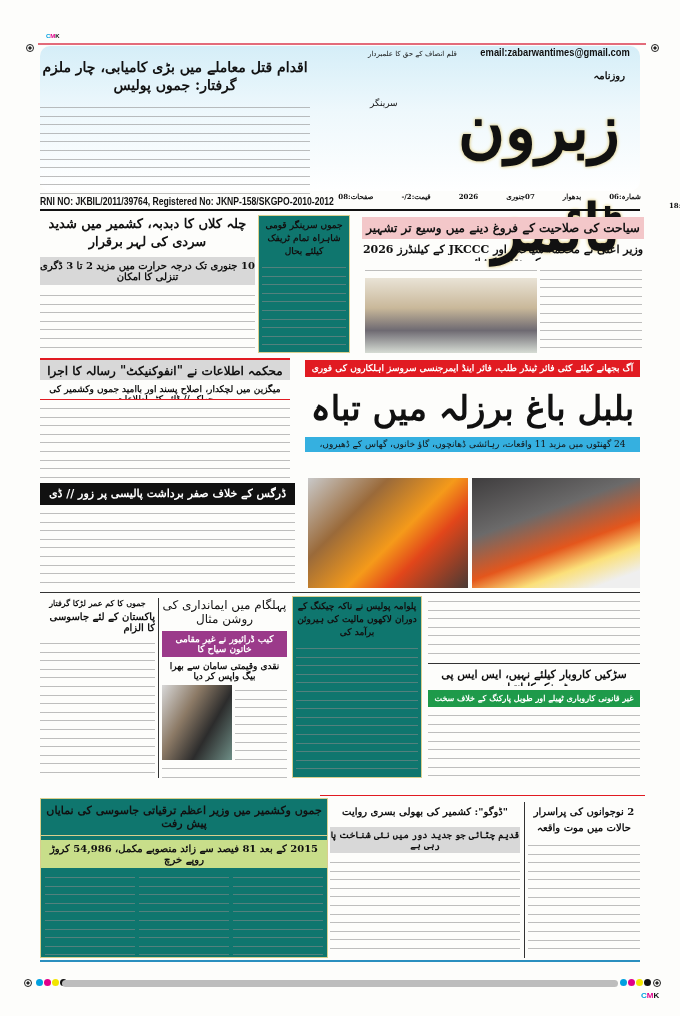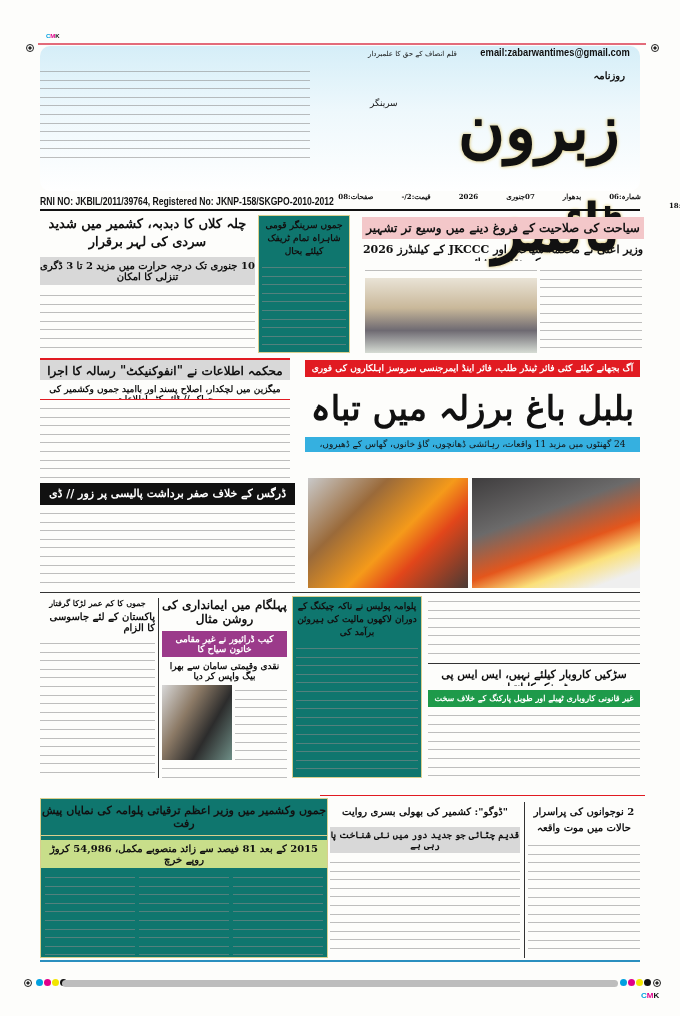--- a/index.html
+++ b/index.html
@@ -52,20 +52,21 @@
 <div class="abs top-rule"></div>
 
 <div class="abs masthead"></div>
 <div class="abs email">email:zabarwantimes@gmail.com</div>
 <div class="abs tagline urdu rtl">قلم انصاف کے حق کا علمبردار</div>
 <div class="abs roznama urdu rtl">روزنامہ</div>
 <div class="abs logo rtl">زبرون ٹائمز</div>
 <div class="abs logo-small urdu">سرینگر</div>
 
 <div class="abs head-story">
+  <div class="h1 urdu rtl" style="font-size:14px;text-align:center;">اقدام قتل معاملے میں بڑی کامیابی، چار ملزم گرفتار: جموں پولیس</div>
   <div class="lines" style="height:100px;margin-top:8px;"></div>
 </div>
 
 <div class="abs info-bar">
   <span class="rni">RNI NO: JKBIL/2011/39764, Registered No: JKNP-158/SKGPO-2010-2012</span>
   <div class="meta urdu">
     <span>جلد نمبر:18</span>
     <span>شمارہ:06</span>
     <span>بدھوار</span>
     <span>07جنوری</span>
@@ -108,21 +109,21 @@
 <div class="box divider-h" style="left:40px;top:592px;width:600px;"></div>
 
 <div class="box" style="left:40px;top:598px;width:115px;height:180px;">
   <div class="urdu rtl" style="font-size:8px;font-weight:bold;text-align:center;">جموں کا کم عمر لڑکا گرفتار</div>
   <div class="urdu rtl" style="font-size:10px;font-weight:bold;text-align:right;margin-top:3px;">پاکستان کے لئے جاسوسی کا الزام</div>
   <div class="lines" style="height:145px;margin-top:5px;"></div>
 </div>
 <div class="box divider-v" style="left:158px;top:598px;height:180px;"></div>
 
 <div class="box" style="left:162px;top:598px;width:125px;height:180px;">
-  <div class="urdu rtl" style="font-size:12px;font-weight:bold;text-align:center;">پہلگام میں ایمانداری کی روشن مثال</div>
+  <div class="urdu rtl" style="font-size:12px;font-weight:normal;text-align:center;">پہلگام میں ایمانداری کی روشن مثال</div>
   <div class="purple-bar urdu rtl" style="font-size:9px;font-weight:bold;text-align:center;margin-top:5px;padding:3px 12px;">کیب ڈرائیور نے غیر مقامی خاتون سیاح کا</div>
   <div class="urdu rtl" style="font-size:9px;font-weight:bold;text-align:center;margin-top:4px;">نقدی وقیمتی سامان سے بھرا بیگ واپس کر دیا</div>
   <div style="display:flex;margin-top:4px;gap:3px;">
     <div class="photo" style="width:70px;height:75px;background:linear-gradient(120deg,#d8d8d8 0%,#8c7a66 35%,#2c2c2c 65%,#6e8e86 100%);"></div>
     <div class="lines" style="width:52px;height:75px;"></div>
   </div>
   <div class="lines" style="height:30px;margin-top:3px;"></div>
 </div>
 
 <div class="box yellow" style="left:292px;top:596px;width:130px;height:182px;padding:3px;">
@@ -133,21 +134,21 @@
 <div class="box lines" style="left:428px;top:596px;width:212px;height:60px;"></div>
 <div class="box divider-h" style="left:428px;top:663px;width:212px;"></div>
 
 <div class="box urdu rtl" style="left:428px;top:668px;width:212px;height:18px;font-size:11px;font-weight:bold;text-align:center;">سڑکیں کاروبار کیلئے نہیں، ایس ایس پی ٹریفک کا انتباہ</div>
 <div class="box green-bar urdu rtl" style="left:428px;top:690px;width:212px;height:17px;font-size:8px;font-weight:bold;text-align:center;line-height:17px;">غیر قانونی کاروباری ٹھیلے اور طویل پارکنگ کے خلاف سخت کارروائی کا اعلان</div>
 <div class="box lines" style="left:428px;top:710px;width:212px;height:68px;"></div>
 
 <div class="box red-rule" style="left:320px;top:795px;width:325px;height:1px;"></div>
 
 <div class="box yellow" style="left:40px;top:798px;width:288px;height:160px;">
-  <div class="urdu rtl" style="font-size:11px;font-weight:bold;text-align:center;padding:5px 0;border-bottom:1px solid #d9cf8e;">جموں وکشمیر میں وزیر اعظم ترقیاتی پلوامہ کی نمایاں پیش رفت</div>
+  <div class="urdu rtl" style="font-size:11px;font-weight:bold;text-align:center;padding:5px 0;border-bottom:1px solid #d9cf8e;">جموں وکشمیر میں وزیر اعظم ترقیاتی جاسوسی کی نمایاں پیش رفت</div>
   <div class="urdu rtl" style="background:#c8de8a;font-size:10px;font-weight:bold;text-align:center;padding:3px 0;margin-top:4px;">2015 کے بعد 81 فیصد سے زائد منصوبے مکمل، 54,986 کروڑ روپے خرچ</div>
   <div style="display:flex;gap:4px;padding:4px;">
     <div class="lines" style="flex:1;height:95px;"></div>
     <div class="lines" style="flex:1;height:95px;"></div>
     <div class="lines" style="flex:1;height:95px;"></div>
   </div>
 </div>
 
 <div class="box" style="left:330px;top:800px;width:190px;height:158px;">
   <div class="urdu rtl" style="font-size:10px;font-weight:bold;text-align:center;padding-top:6px;">"ڈوگو": کشمیر کی بھولی بسری روایت</div>

